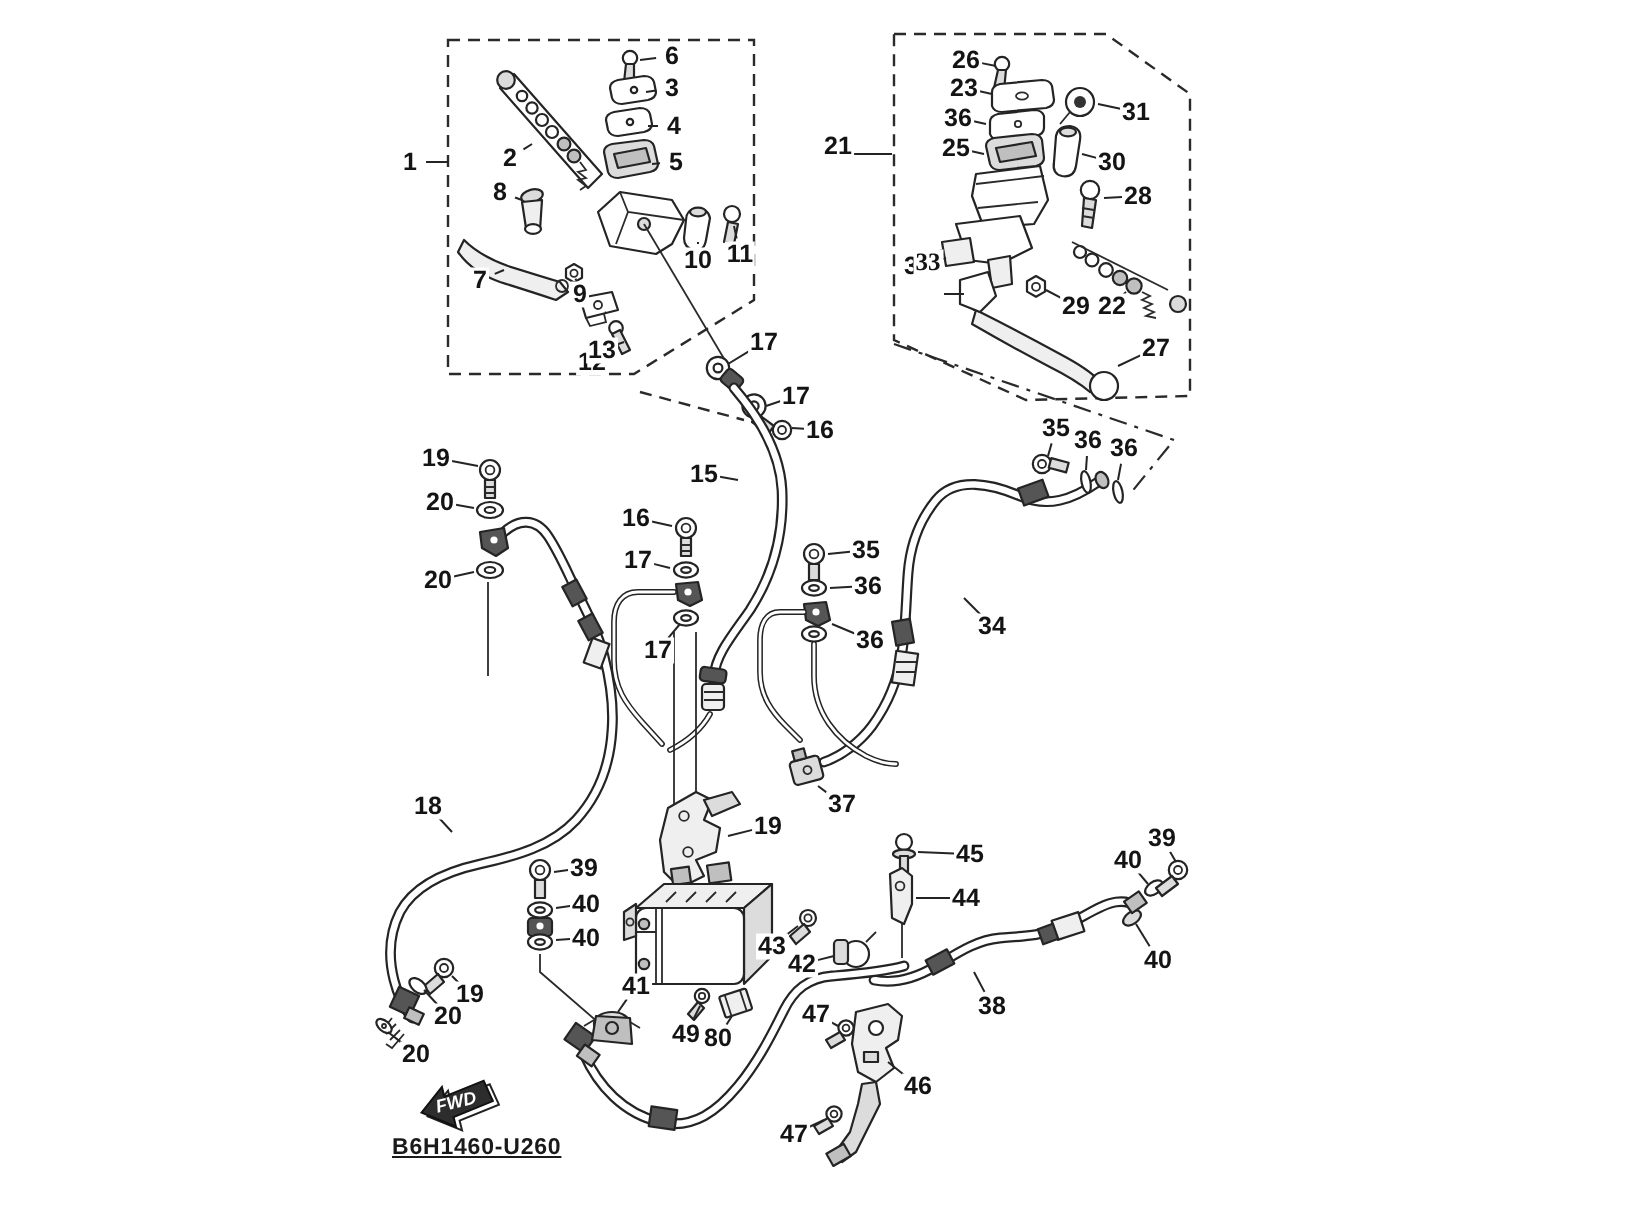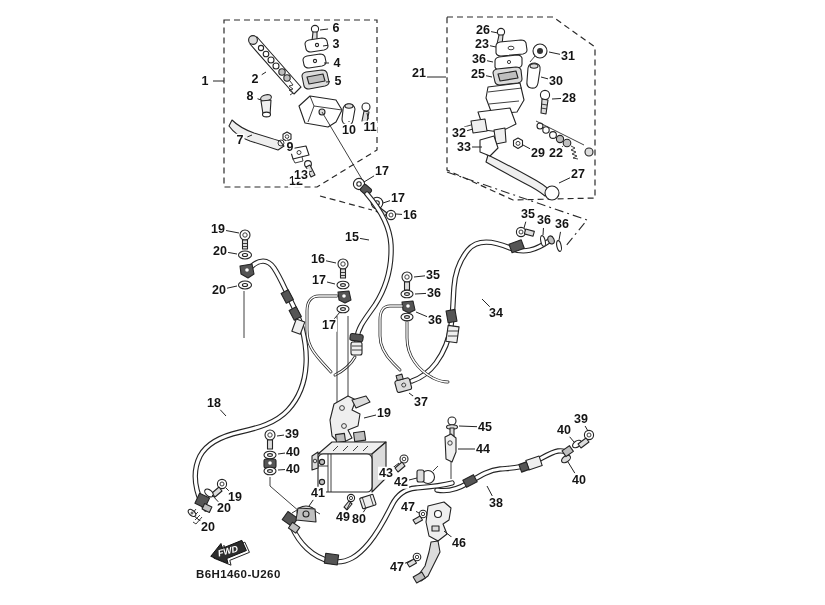--- a/index.html
+++ b/index.html
@@ -18,21 +18,21 @@
   .dash{stroke:#2a2a2a;stroke-width:1.2;fill:none;stroke-dasharray:6 4;}
   .dashdot{stroke:#2a2a2a;stroke-width:1.1;fill:none;stroke-dasharray:9 4 2 4;}
   .hose-o{stroke:#242424;stroke-width:5.4;fill:none;stroke-linecap:round;}
   .hose-i{stroke:#ffffff;stroke-width:3.2;fill:none;stroke-linecap:round;}
   .pipe-o{stroke:#242424;stroke-width:2.9;fill:none;stroke-linecap:round;}
   .pipe-i{stroke:#ffffff;stroke-width:1.4;fill:none;stroke-linecap:round;}
   .leader{stroke:#242424;stroke-width:1;}
   .callout{position:absolute;transform:translate(-50%,-50%);font-weight:bold;font-size:12.5px;
            color:#141414;background:#fff;padding:0 1px;line-height:1;white-space:nowrap;}
   .part-code{position:absolute;left:196px;top:568px;font-weight:bold;font-size:11.5px;
-             letter-spacing:.4px;color:#1a1a1a;}
+             letter-spacing:.4px;color:#1a1a1a;text-decoration:underline;}
 </style>
 </head>
 <body>
 
 <div id="stage">
 
 <svg width="825" height="605" viewBox="0 0 825 605">
 
   <path class="dash" d="M224,20 H377 V150 L317,187 H224 Z"></path>
   <path class="dash" d="M447,17 H553 L595,47 V198 L513,200 L447,170 Z"></path>
@@ -472,21 +472,21 @@
       <div class="callout" style="left: 483px; top: 30px;">26</div>
       <div class="callout" style="left: 482px; top: 44px;">23</div>
       <div class="callout" style="left: 479px; top: 59px;">36</div>
       <div class="callout" style="left: 478px; top: 74px;">25</div>
       <div class="callout" style="left: 568px; top: 56px;">31</div>
       <div class="callout" style="left: 556px; top: 81px;">30</div>
       <div class="callout" style="left: 569px; top: 98px;">28</div>
       <div class="callout" style="left: 538px; top: 153px;">29</div>
       <div class="callout" style="left: 556px; top: 153px;">22</div>
       <div class="callout" style="left: 459px; top: 133px;">32</div>
-      <div class="callout" style="left: 464px; top: 147px;">33</div>
+      <div class="callout" style="left: 464px; top: 131px; font-family: Liberation Serif, serif;">33</div>
       <div class="callout" style="left: 578px; top: 174px;">27</div>
       <div class="callout" style="left: 528px; top: 214px;">35</div>
       <div class="callout" style="left: 544px; top: 220px;">36</div>
       <div class="callout" style="left: 562px; top: 224px;">36</div>
       <div class="callout" style="left: 218px; top: 229px;">19</div>
       <div class="callout" style="left: 220px; top: 251px;">20</div>
       <div class="callout" style="left: 219px; top: 290px;">20</div>
       <div class="callout" style="left: 318px; top: 259px;">16</div>
       <div class="callout" style="left: 319px; top: 280px;">17</div>
       <div class="callout" style="left: 329px; top: 325px;">17</div>

